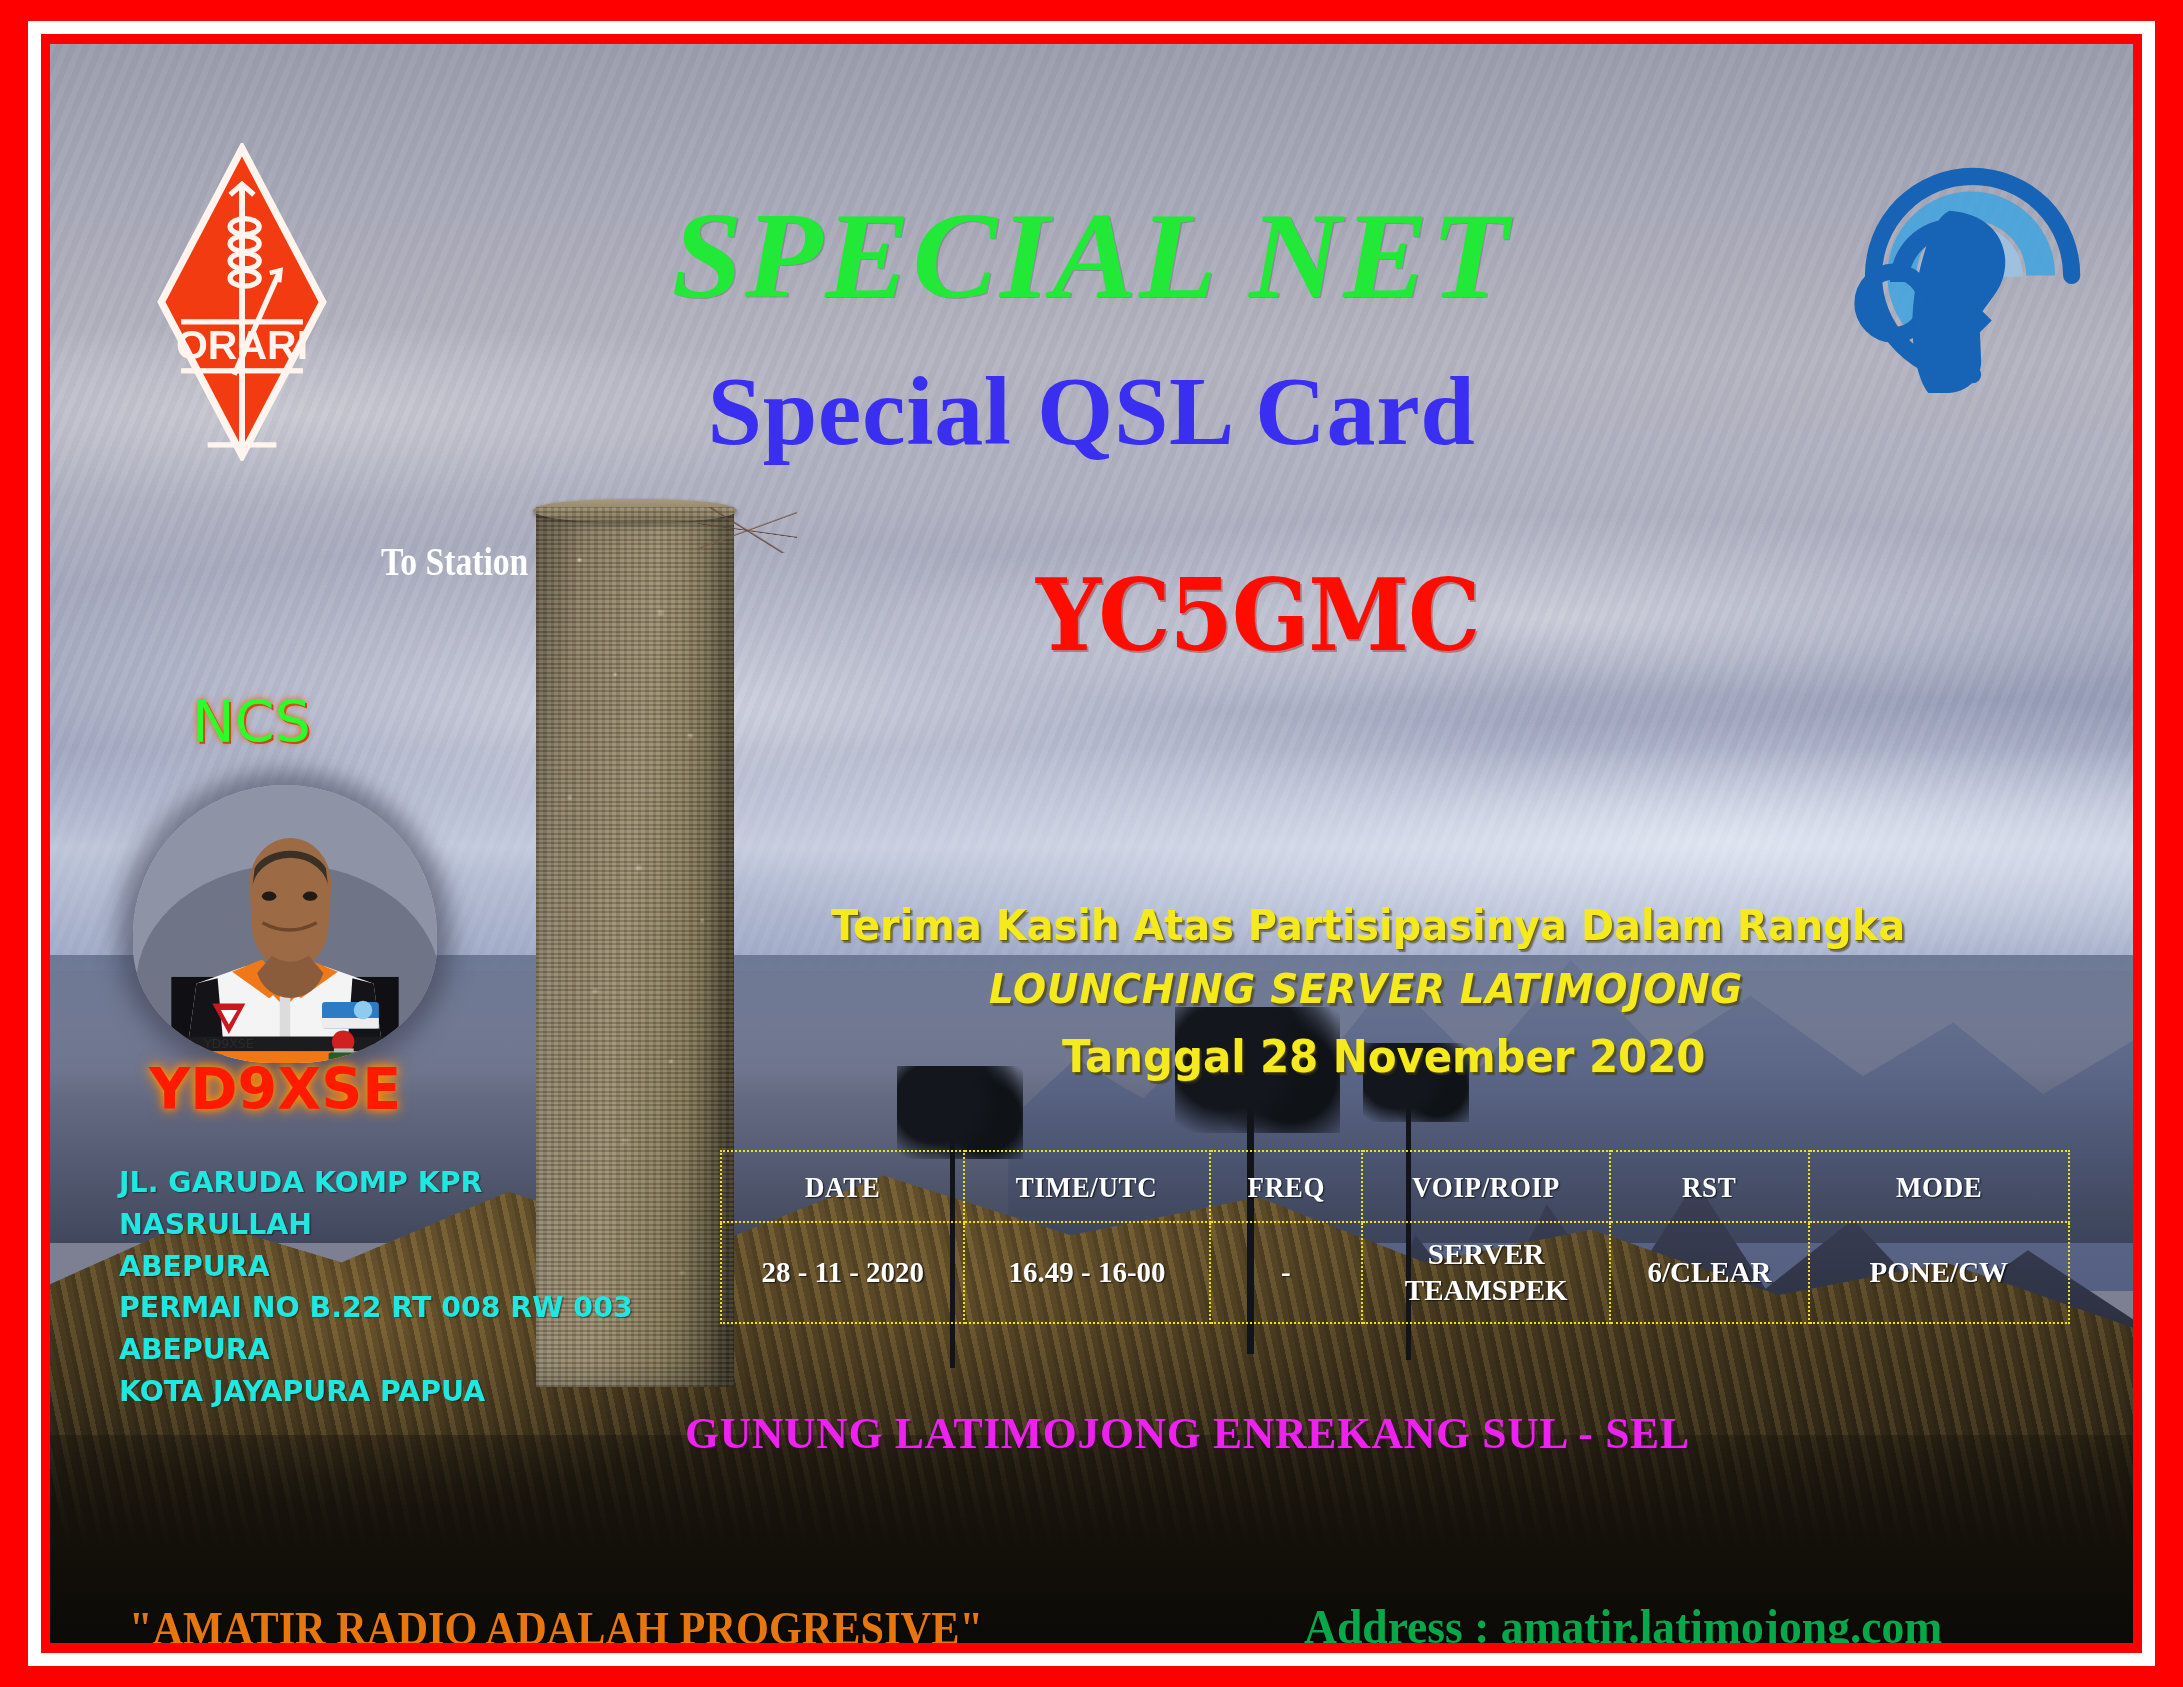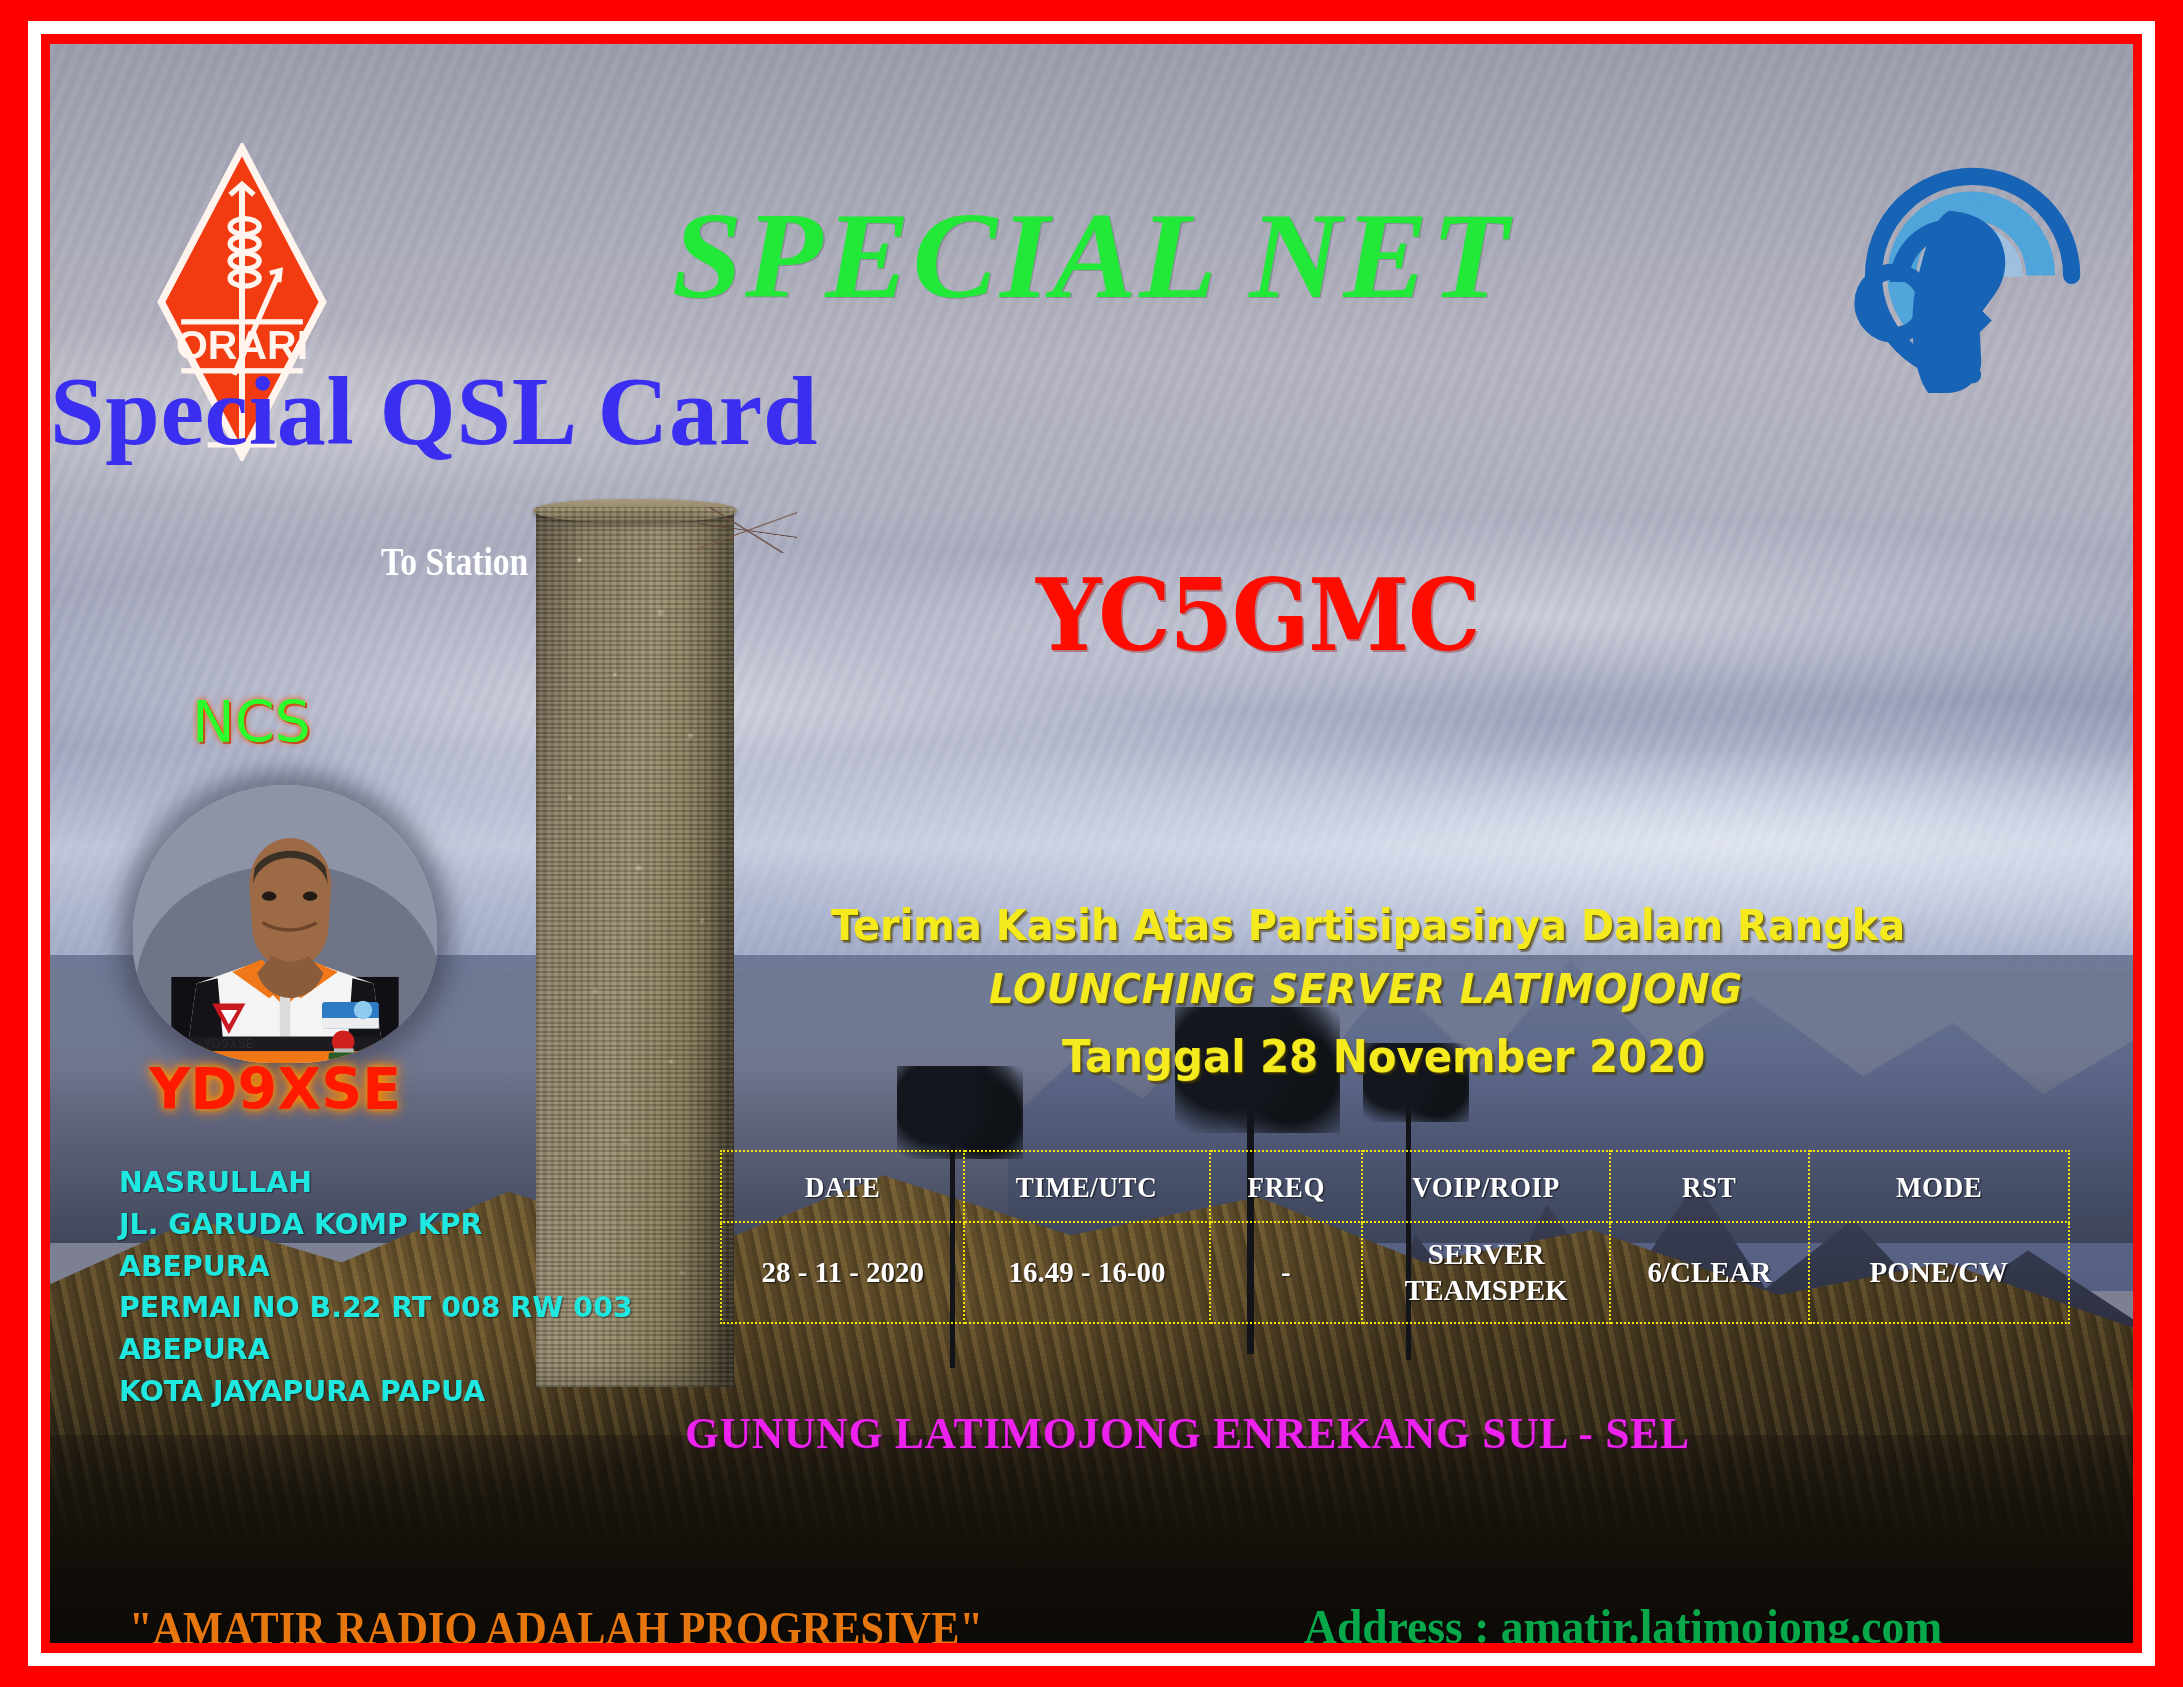--- a/index.html
+++ b/index.html
@@ -82,21 +82,21 @@
 
   
   #hplogo{position:absolute;left:1800px;top:106px;width:265px;height:251px;}
 
   
   .t{position:absolute;white-space:nowrap;}
 
   #specialnet{left:0;right:0;top:142px;text-align:center;font-family:"Liberation Serif",serif;
       font-style:italic;font-weight:bold;font-size:122px;color:#22E838;letter-spacing:2.6px;
       transform:scaleX(1.04);text-shadow:1.3px 1.3px 0 rgba(0,0,0,.18);}
-  #qslcard{left:0;right:0;top:311px;text-align:left;font-family:"Liberation Serif",serif;
+  #qslcard{left:0;right:0;top:311px;text-align:center;font-family:"Liberation Serif",serif;
       font-weight:bold;font-size:98px;color:#3A2FF0;letter-spacing:0.7px;transform:scaleX(1.0);}
 
   #tostation{left:331px;top:493px;font-family:"Liberation Serif",serif;font-weight:bold;
       font-size:41px;color:#FFFFFF;transform:scaleX(.82);transform-origin:left center;}
 
   #callsign{left:986px;top:513px;font-family:"DejaVu Serif",serif;font-weight:bold;
       font-size:99px;color:#FF0C00;letter-spacing:-1.3px;transform:scaleX(.92);transform-origin:left center;
       text-shadow:2px 2px 0 rgba(140,0,0,.35);}
   #opname{left:1032px;top:688px;font-family:"Liberation Serif",serif;font-weight:bold;
       font-size:56px;color:#14100e;letter-spacing:14.6px;}
@@ -245,22 +245,22 @@
         <circle cx="348" cy="340" r="14" fill="#8ECBEE"></circle>
         <circle cx="318" cy="388" r="17" fill="#D02020"></circle>
         <rect x="304" y="398" width="30" height="8" fill="#BBB"></rect>
         <rect x="296" y="404" width="46" height="26" rx="4" fill="#1F5A2A"></rect>
       </svg>
     </div>
 
     <div class="t" id="yd9xse">YD9XSE</div>
 
     <div class="t" id="addr">
+        <div>JL. GARUDA KOMP KPR</div>
         <div>NASRULLAH</div>
-        <div>JL. GARUDA KOMP KPR</div>
         <div>ABEPURA</div>
         <div>PERMAI NO B.22 RT 008 RW 003</div>
         <div>ABEPURA</div>
         <div>KOTA JAYAPURA PAPUA</div>
       </div>
 
     <table id="qsotable">
       <thead>
         <tr>
           <th class="c-date">DATE</th>

